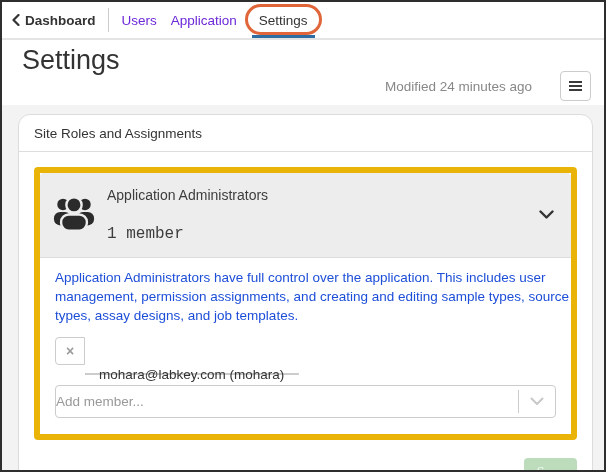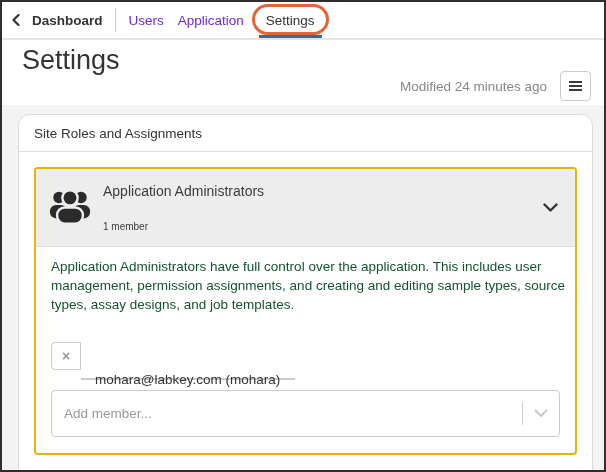--- a/index.html
+++ b/index.html
@@ -14,78 +14,78 @@
     overflow: hidden;
   }
 
   
   .topnav {
     height: 38px; background: #fff;
     border-bottom: 2px solid #e4e4e4;
     display: flex; align-items: center;
     padding-left: 10px;
   }
-  .back-link { display:flex; align-items:center; gap:12px; color:#333; font-size:13.5px; font-weight:bold; cursor:pointer; }
+  .back-link { display:flex; align-items:center; gap:5px; color:#333; font-size:13.5px; font-weight:bold; cursor:pointer; }
   .nav-divider { width:1px; height:24px; background:#ccc; margin:0 13px 0 12px; }
   .tab { font-size:13.5px; color:#6d28d9; margin-right:14px; cursor:pointer; white-space:nowrap; }
   .tab.active { color:#333; position:relative; padding:0 8px; margin-right:8px; }
   .tab.active .underline {
     position:absolute; left:1px; right:1px; bottom:-10px; height:3px;
     background:#2e6da4;
   }
   .annotation-oval {
     position:absolute; left:-6px; right:-6px; top:-9px; bottom:-7px;
     border:3px solid #e0663a; border-radius:16px; pointer-events:none;
   }
 
   
   .header-band { position:relative; height:65px; background:#fff; }
   .page-title { position:absolute; left:20px; top:5px; font-size:27px; font-weight:400; color:#333; }
-  .header-meta { position:absolute; right:13px; top:31px; display:flex; align-items:center; gap:13px; }
+  .header-meta { position:absolute; right:13px; top:31px; display:flex; align-items:center; gap:28px; }
   .modified-text { color:#888; font-size:13.5px; }
   .menu-btn {
     width:31px; height:30px; background:#fff; border:1px solid #ccc; border-radius:4px;
     display:flex; flex-direction:column; align-items:center; justify-content:center; gap:2px; cursor:pointer;
   }
   .menu-btn i { display:block; width:13px; height:2px; background:#3a3a3a; }
 
   
   .content { padding: 9px 0 0 16px; }
   .panel { width:575px; background:#fff; border:1px solid #dcdcdc; border-radius:12px; }
   .panel-heading { padding:11px 15px 10px; font-size:13.5px; color:#333; border-bottom:1px solid #ddd; }
   .panel-body { padding:15px 15px 8px; }
 
-  .card { border:2px solid #eab308; border-radius:4px; }
+  .card { border:6px solid #eab308; border-radius:4px; }
   .card-header {
     background:#ededed; border-bottom:1px solid #ddd; border-radius:4px 4px 0 0;
     display:flex; align-items:center; padding:14px 17px 14px 13px; cursor:pointer;
   }
   .group-icon { margin-right:12px; flex:none; }
   .group-name { font-size:14px; color:#3d3d3d; }
-  .group-count { font-size:10px; color:#3d3d3d; margin-top:22px; }
+  .group-count { font-size:16px; color:#3d3d3d; margin-top:22px;font-family:Liberation Mono, monospace; }
   .header-caret { margin-left:auto; display:flex; align-items:center; }
 
   .card-body { padding:10px 15px 16px; }
-  .group-desc { width:520px; font-size:13.5px; line-height:19px; color:#14532d; margin-bottom:28px; }
+  .group-desc { width:520px; font-size:13.5px; line-height:19px; color:#1d4ed8; margin-bottom:12px; }
 
   .chip-row { margin-bottom:20px; }
   .member-chip { display:inline-flex; height:28px; }
   .chip-remove {
     width:30px; background:#fff; border:1px solid #ccc; border-radius:4px 0 0 4px;
     color:#9a9a9a; font-size:14px; font-weight:bold; line-height:1;
     display:flex; align-items:center; justify-content:center; cursor:pointer;
   }
   .chip-label {
     border:1px solid #ccc; border-left:none; border-radius:0 4px 4px 0;
     display:flex; align-items:center; padding:0 14px; font-size:13.5px; color:#333; background:#fff;margin-top:36px;
   }
 
   .member-select {
-    height:47px; border:1px solid #ccc; border-radius:4px; background:#fff;
-    display:flex; align-items:center; padding-left:12px; cursor:text;
+    height:33px; border:1px solid #ccc; border-radius:4px; background:#fff;
+    display:flex; align-items:center; cursor:text;
   }
   .select-placeholder { color:#999; font-size:13.5px; }
   .select-right { margin-left:auto; display:flex; align-items:center; height:100%; }
   .select-sep { width:1px; height:23px; background:#ccc; }
   .select-caret { padding:0 11px; display:flex; align-items:center; cursor:pointer; }
 
   .save-row { display:flex; justify-content:flex-end; margin-top:18px; }
   .save-btn {
     background:#bcdcbc; color:#f6fbf6; border:none; border-radius:4px;
     font-size:14px; font-family:Liberation Serif, serif;

